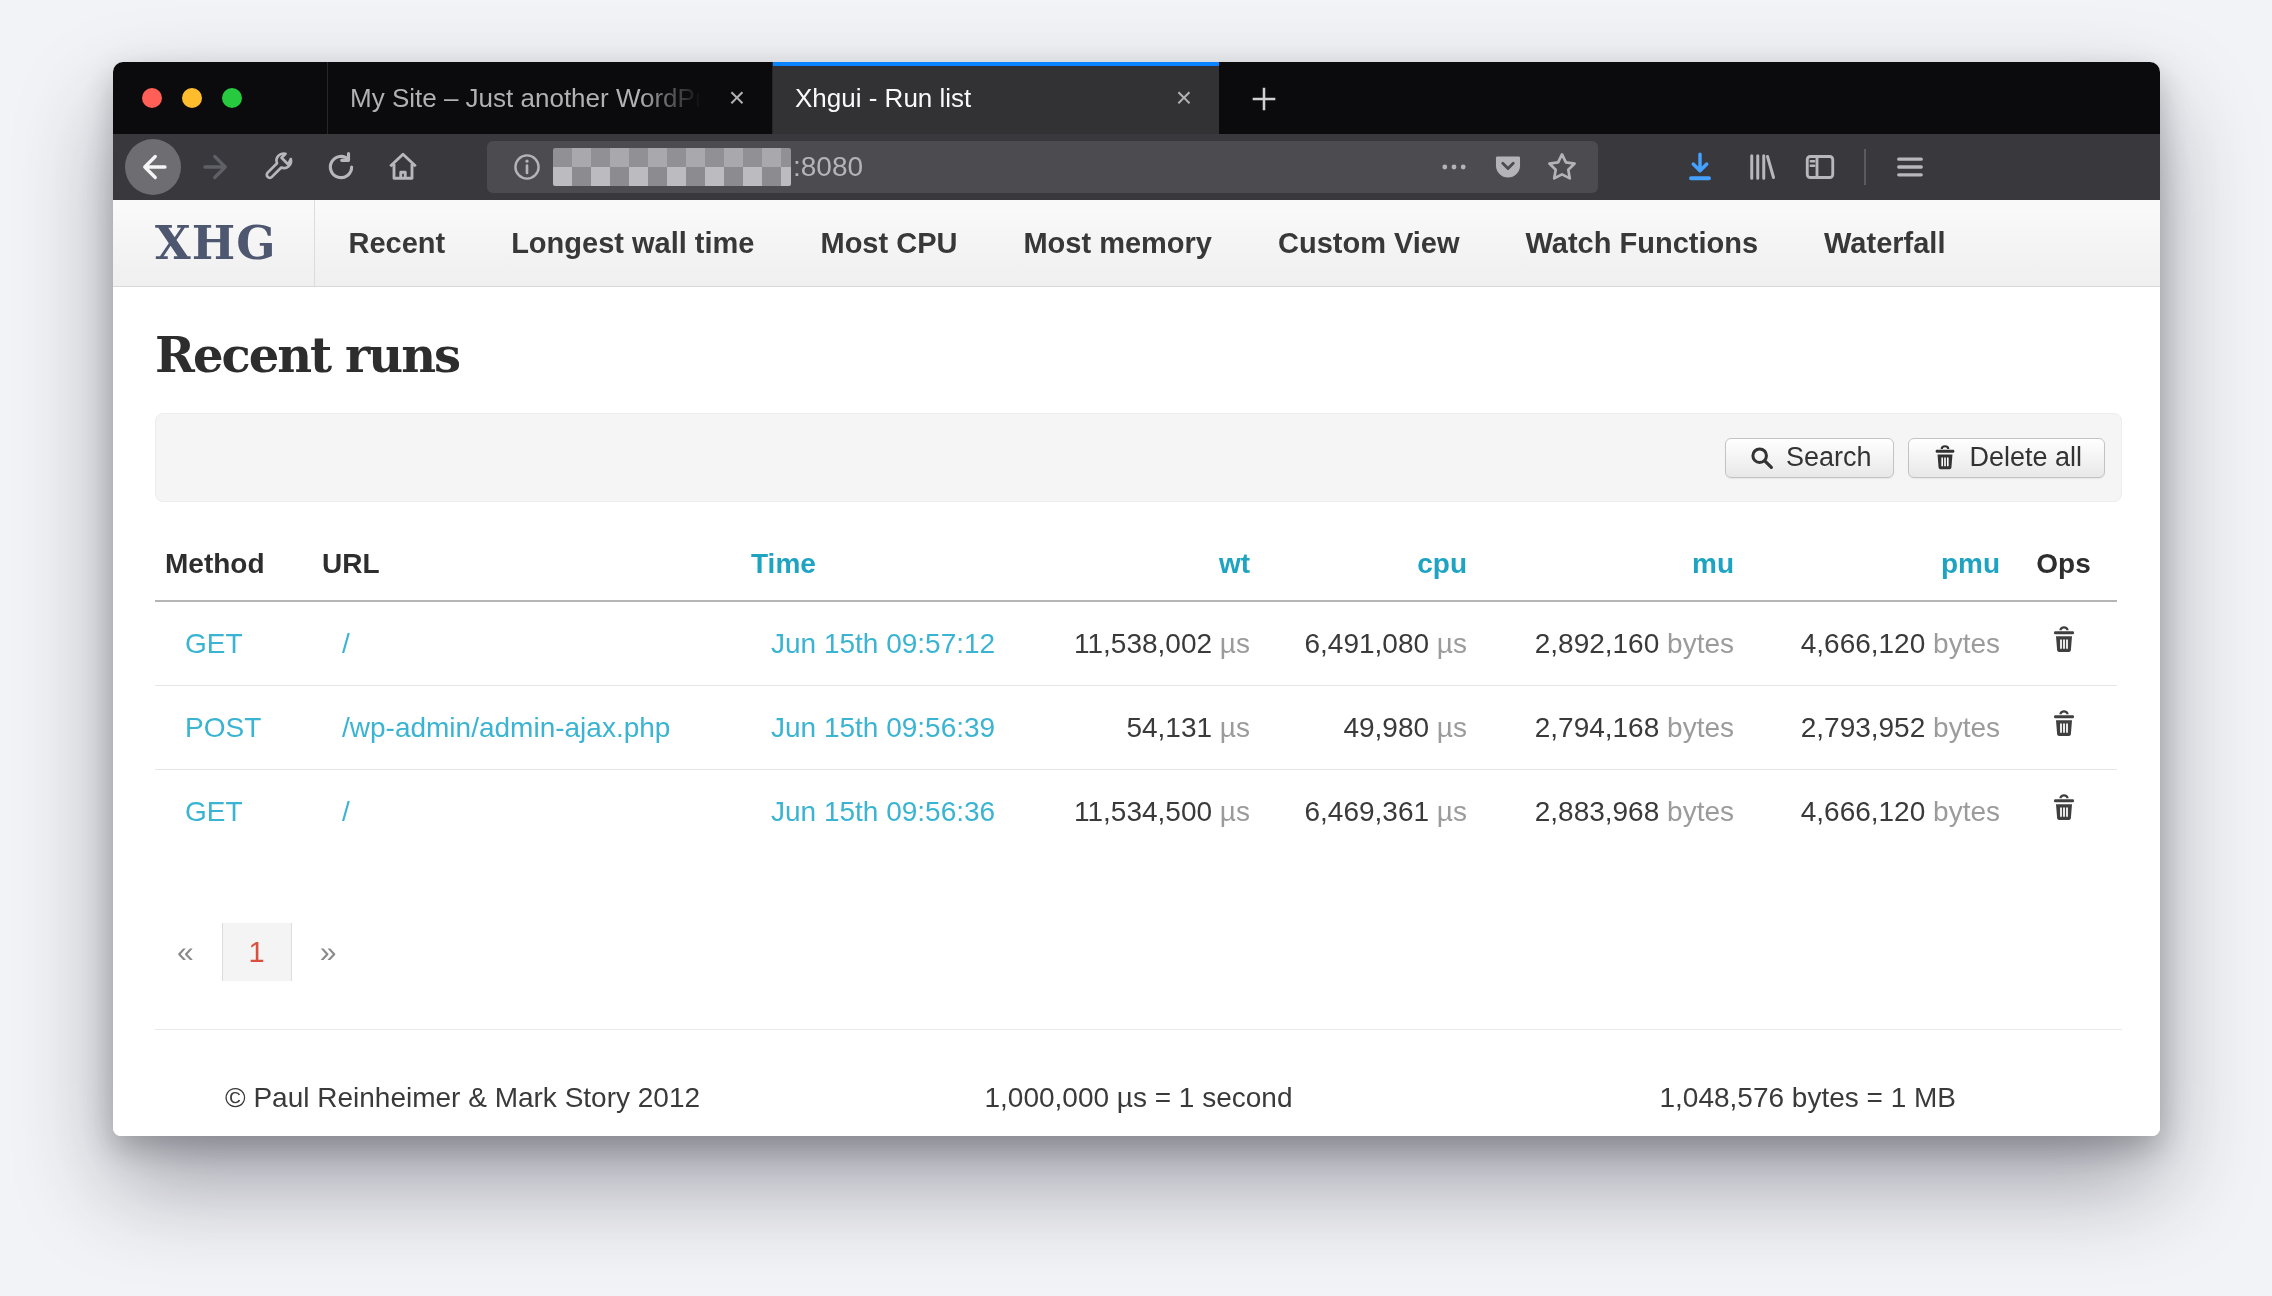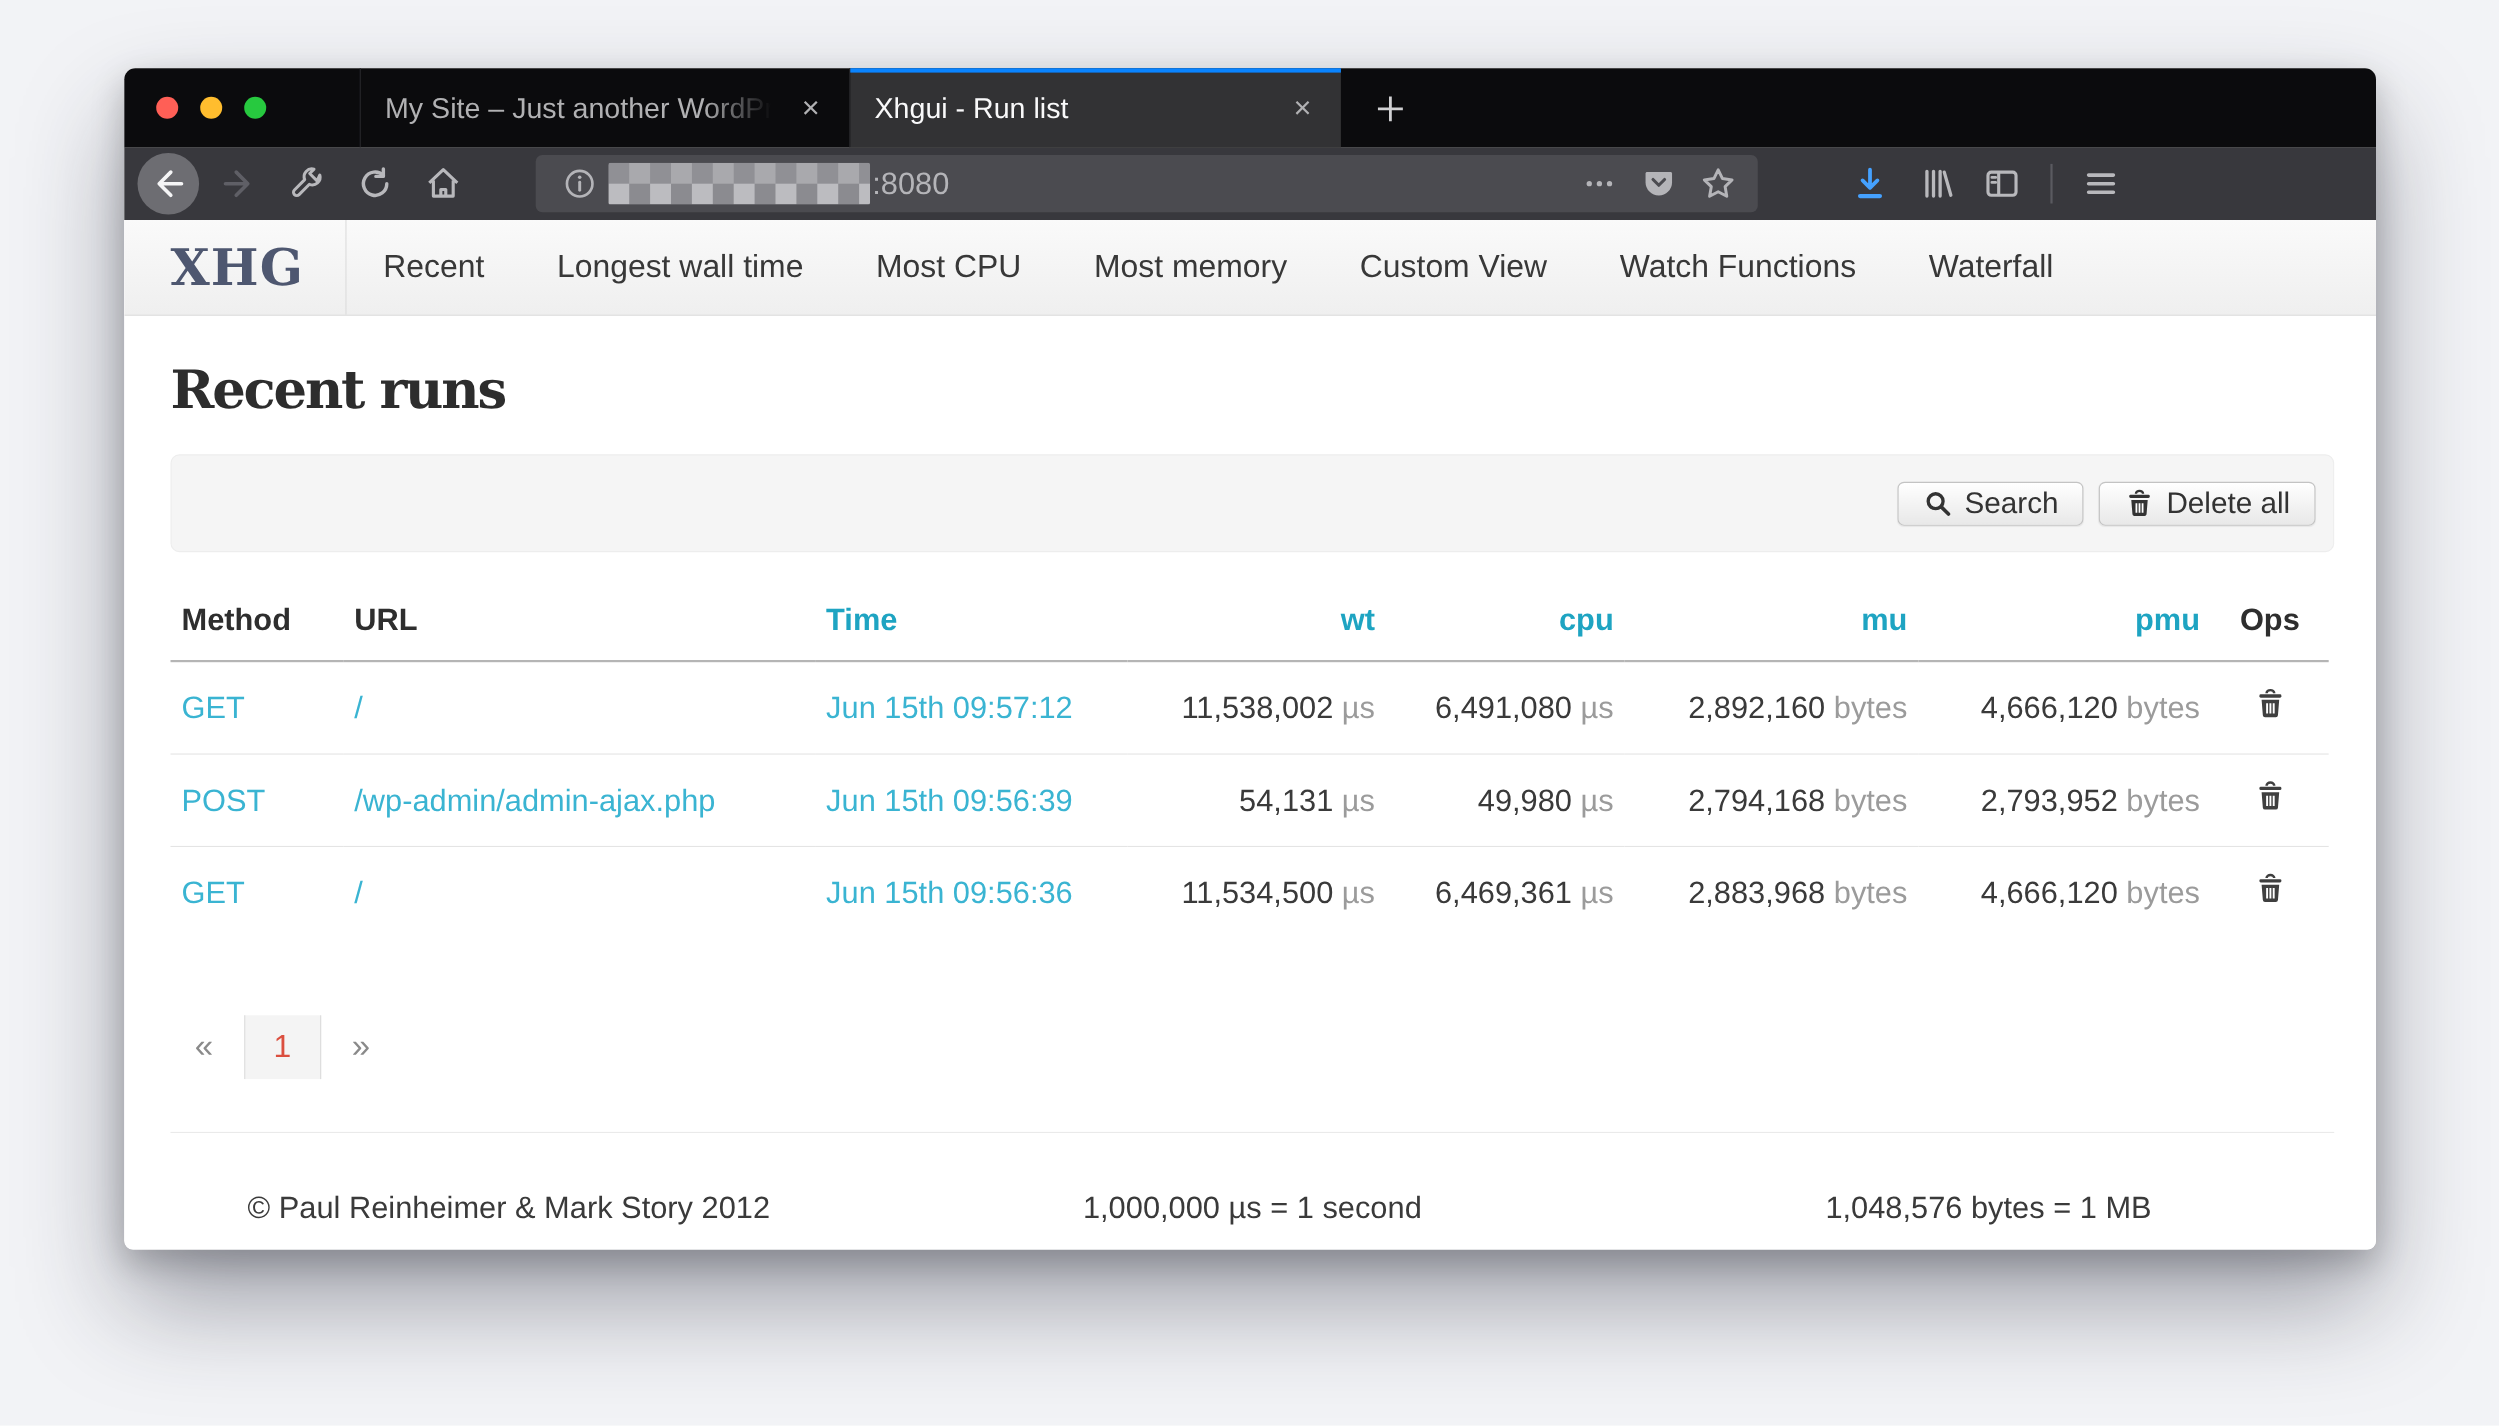--- a/index.html
+++ b/index.html
@@ -96,21 +96,21 @@
   .site-nav {
     height:87px; background:linear-gradient(#fafafa,#efefef);
     border-bottom:1px solid #d8d8d8;
     display:flex; align-items:stretch; padding-left:42px;
   }
   .brand {
     font-family:"DejaVu Serif", serif; font-weight:bold; font-size:46px;
     color:#4e5770; display:flex; align-items:center; padding-right:38px;
     border-right:1px solid #dcdcdc; letter-spacing:1px;
   }
-  .nav-links { display:flex; align-items:center; }
+  .nav-links { display:flex; align-items:center;font-weight:bold; }
   .nav-links a {
     font-size:29px; color:#383838; text-decoration:none; padding:0 33px; white-space:nowrap;
   }
 
   .container { padding:0 38px 0 42px; }
 
   h1.page-title {
     font-family:"DejaVu Serif", serif; font-weight:bold; font-size:48px;
     color:#2d2d2d; letter-spacing:-2px; margin:44px 0 34px 0; line-height:1;
   }
@@ -132,21 +132,21 @@
     font-size:28px; font-weight:bold; color:#2e2e2e; text-align:left;
     padding:14px 10px 20px 10px; border-bottom:2px solid #b5b5b5; white-space:nowrap;
   }
   .runs th.num, .runs td.num { text-align:right; }
   .runs th.ops-col, .runs td.ops-col { text-align:center; }
   .runs th a { color:#1ea4c2; text-decoration:none; }
   .runs td {
     font-size:28px; color:#3a3a3a; padding:23px 10px; white-space:nowrap;
   }
   .runs tbody tr + tr td { border-top:1px solid #e4e4e4; }
-  .runs td a.cell-link { color:#3ab4d2; text-decoration:none; }
+  .runs td a.cell-link { color:#3ab4d2; text-decoration:none;margin-left:20px; }
   .unit { color:#9b9b9b; }
   .trash-link { color:#3f3f3f; display:inline-flex; }
 
   .pagination { margin-top:70px; display:flex; align-items:center; }
   .page-prev, .page-next { color:#8a8a8a; font-size:30px; text-decoration:none; padding:0 10px; }
   .page-prev { margin-left:12px; }
   .page-current {
     margin:0 18px; min-width:70px; height:58px; display:inline-flex; align-items:center; justify-content:center;
     background:#f4f4f4; border-left:1px solid #dcdcdc; border-right:1px solid #dcdcdc;
     color:#db4f3f; font-size:29px; text-decoration:none;

